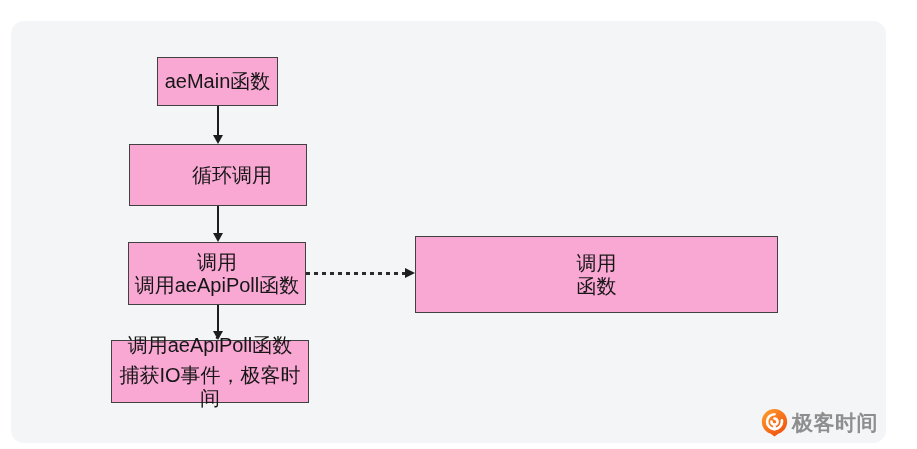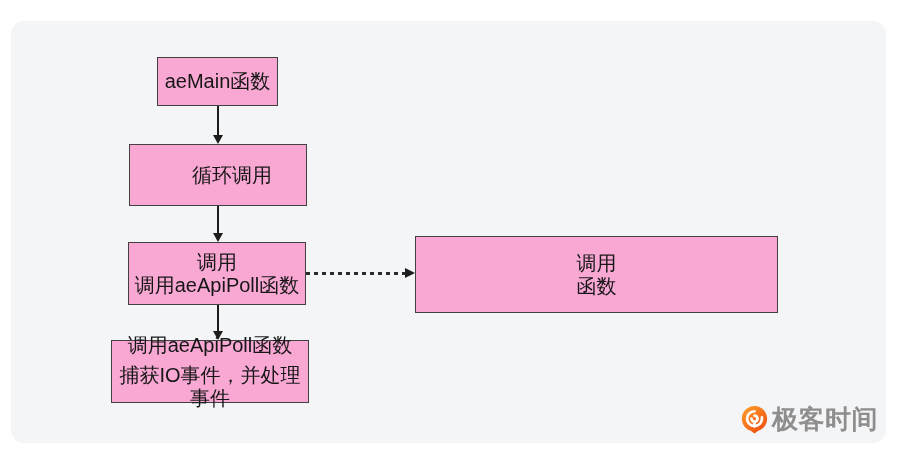--- a/index.html
+++ b/index.html
@@ -44,21 +44,21 @@
     position: absolute; left: 0; top: 5px; height: 3px; width: 99px;
     background: repeating-linear-gradient(90deg, #2b2b2b 0 4px, transparent 4px 8px);
   }
   .harrow .head {
     position: absolute; left: 99px; top: 1px; width: 0; height: 0;
     border-top: 5.5px solid transparent; border-bottom: 5.5px solid transparent;
     border-left: 10px solid #1d1d1d;
   }
 
   .logo { position: absolute; right: 8px; bottom: 6px; display: flex; align-items: center; gap: 4px; }
-  .logo-text { color: #8e8e8e; font-size: 26px; font-weight: 600; letter-spacing: 0.5px; }
+  .logo-text { color: #8e8e8e; font-size: 21px; font-weight: 600; letter-spacing: 0.5px; }
   .logo-icon { display: block; }
 </style>
 </head>
 <body>
 
 <div class="panel">
 
   <div class="node node-aemain">
     <div>aeMain函数</div>
   </div>
@@ -67,21 +67,21 @@
     <div>循环调用</div>
   </div>
 
   <div class="node node-beforesleep">
     <div>调用</div>
     <div>调用aeApiPoll函数</div>
   </div>
 
   <div class="node node-aeapipoll">
     <div>调用aeApiPoll函数</div>
-    <div>捕获IO事件，并处理事件</div>
+    <div>捕获IO事件，极客时间</div>
   </div>
 
   <div class="node node-handleclients">
     <div>调用</div>
     <div>函数</div>
   </div>
 
   <div class="varrow varrow-1">
     <div class="shaft"></div>
     <div class="head"></div>

